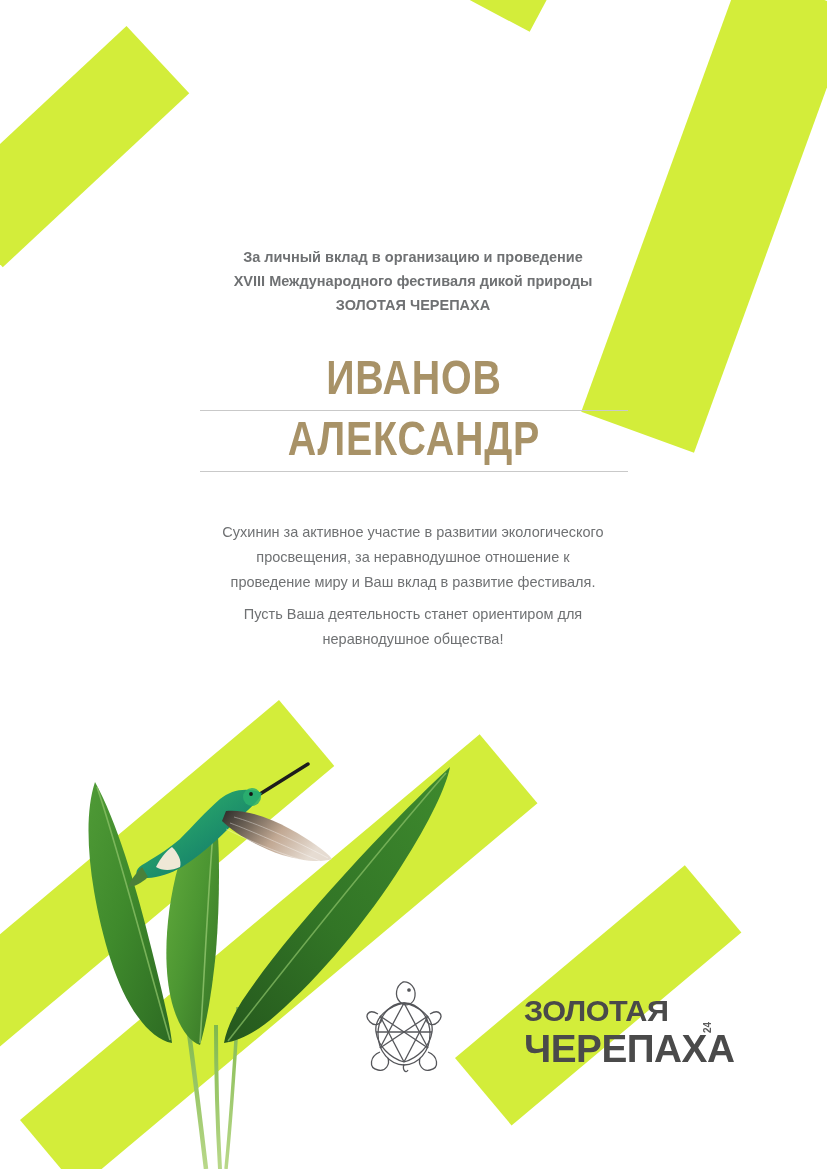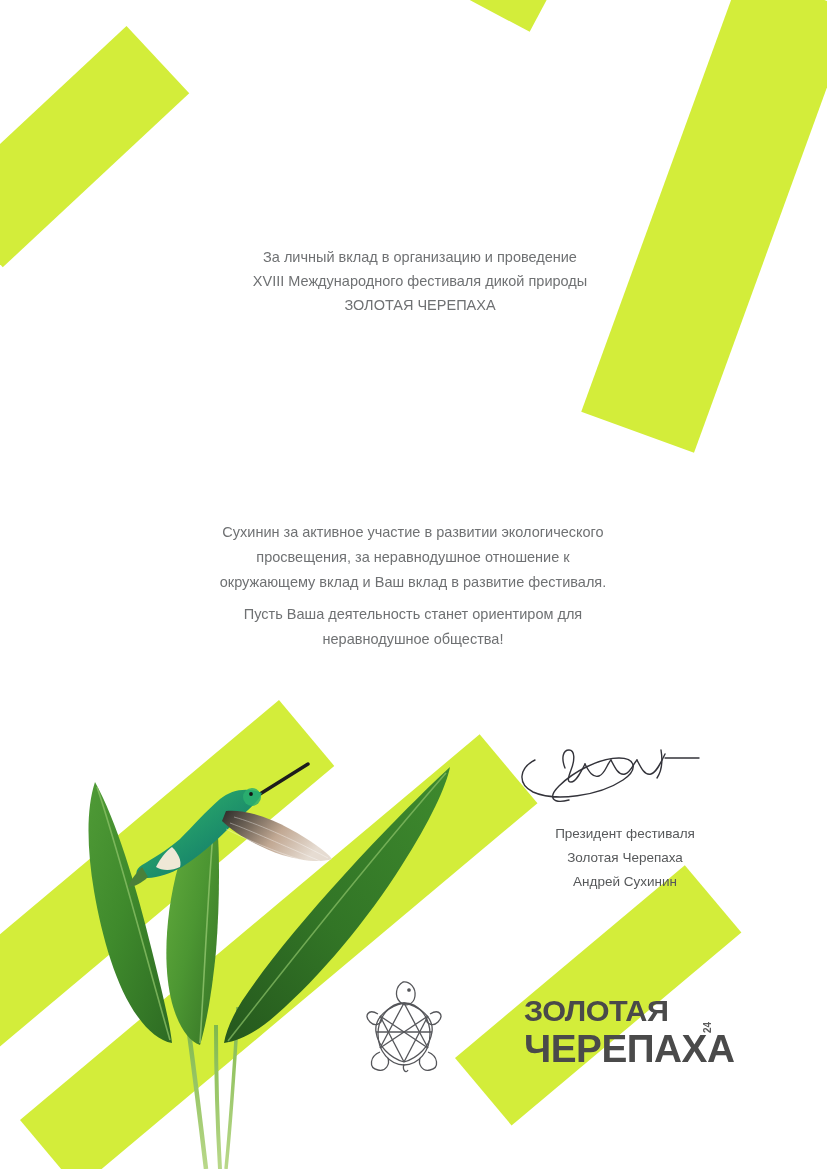--- a/index.html
+++ b/index.html
@@ -91,26 +91,27 @@
     font-size: 30px;
     letter-spacing: 9px;
     color: #8d8572;
     font-weight: 400;
     white-space: nowrap;
   }
 
   .subtitle {
     position: absolute;
     top: 245px;
-    left: 120px;
+    left: 113px;
     width: 600px;
     text-align: center;
     font-size: 14.5px;
     line-height: 24px;
     color: #6f7173;
+    font-weight: bold;
   }
 
   .name-block {
     position: absolute;
     top: 350px;
     left: 200px;
     width: 428px;
     text-align: center;
   }
   .name-line {
@@ -226,25 +227,31 @@
   <div class="band band-bottom-c"></div>
   <div class="band band-bottom-b"></div>
 
 
   <div class="subtitle">
     <div>За личный вклад в организацию и проведение</div>
     <div>XVIII Международного фестиваля дикой природы</div>
     <div>ЗОЛОТАЯ ЧЕРЕПАХА</div>
   </div>
 
+  <div class="name-block">
+    <div class="name-line">ИВАНОВ</div>
+    <div class="rule"></div>
+    <div class="name-line">АЛЕКСАНДР</div>
+    <div class="rule"></div>
+  </div>
 
   <div class="body-text body-1">
     <div>Сухинин за активное участие в развитии экологического</div>
     <div>просвещения, за неравнодушное отношение к</div>
-    <div>окружающему вклад и Ваш вклад в развитие фестиваля.</div>
+    <div>проведение миру и Ваш вклад в развитие фестиваля.</div>
   </div>
 
   <div class="body-text body-2">
     <div>Пусть Ваша деятельность станет ориентиром для</div>
     <div>неравнодушное общества!</div>
   </div>
 
   <div class="artwork">
     <svg width="460" height="444" viewBox="0 0 460 444" xmlns="http://www.w3.org/2000/svg">
       <defs>
@@ -323,40 +330,20 @@
           <path d="M214 92 C236 98 268 112 308 133"></path>
           <path d="M210 98 C232 106 262 120 300 136"></path>
           <path d="M206 104 C226 114 252 126 288 137"></path>
         </g>
 
         <path d="M122 142 C116 148 110 156 108 162 C114 162 122 158 128 152 Z" fill="#49803a"></path>
       </g>
     </svg>
   </div>
 
-  <div class="sign-block">
-    <svg class="signature-svg" width="190" height="70" viewBox="0 0 190 70" xmlns="http://www.w3.org/2000/svg">
-      <g fill="none" stroke="#33333a" stroke-width="1.4" stroke-linecap="round">
-        <path d="M22 22 C6 30 4 46 20 54 C42 64 86 58 110 42 C126 31 122 20 106 20
-                 C86 20 60 34 46 48 C34 60 40 66 56 62"></path>
-        <path d="M52 30 C48 20 50 12 56 12 C62 12 62 22 58 32 C55 40 54 44 58 44
-                 C63 44 68 34 72 26"></path>
-        <path d="M72 26 C76 34 80 40 86 38 C92 36 94 26 98 22"></path>
-        <path d="M98 22 C102 30 106 38 112 36 C118 34 120 26 124 22"></path>
-        <path d="M124 22 C128 30 132 38 138 36 C144 34 148 24 152 16"></path>
-        <path d="M148 12 C150 24 148 34 144 40"></path>
-        <path d="M152 20 C164 20 178 20 186 20"></path>
-      </g>
-    </svg>
-    <div class="sign-lines">
-      <div>Президент фестиваля</div>
-      <div>Золотая Черепаха</div>
-      <div>Андрей Сухинин</div>
-    </div>
-  </div>
 
   <div class="turtle-logo">
     <svg width="84" height="100" viewBox="0 0 84 100" xmlns="http://www.w3.org/2000/svg">
       <g fill="none" stroke="#55565a" stroke-width="1.3">
 
         <path d="M41 4 C34 8 32 18 38 24 C44 30 52 26 53 18 C54 10 48 3 41 4 Z"></path>
         <circle cx="47" cy="12" r="1.2" fill="#55565a"></circle>
 
         <ellipse cx="42" cy="56" rx="26" ry="31"></ellipse>
         <path d="M42 25 C58 28 72 40 70 54 C68 68 56 80 42 84

